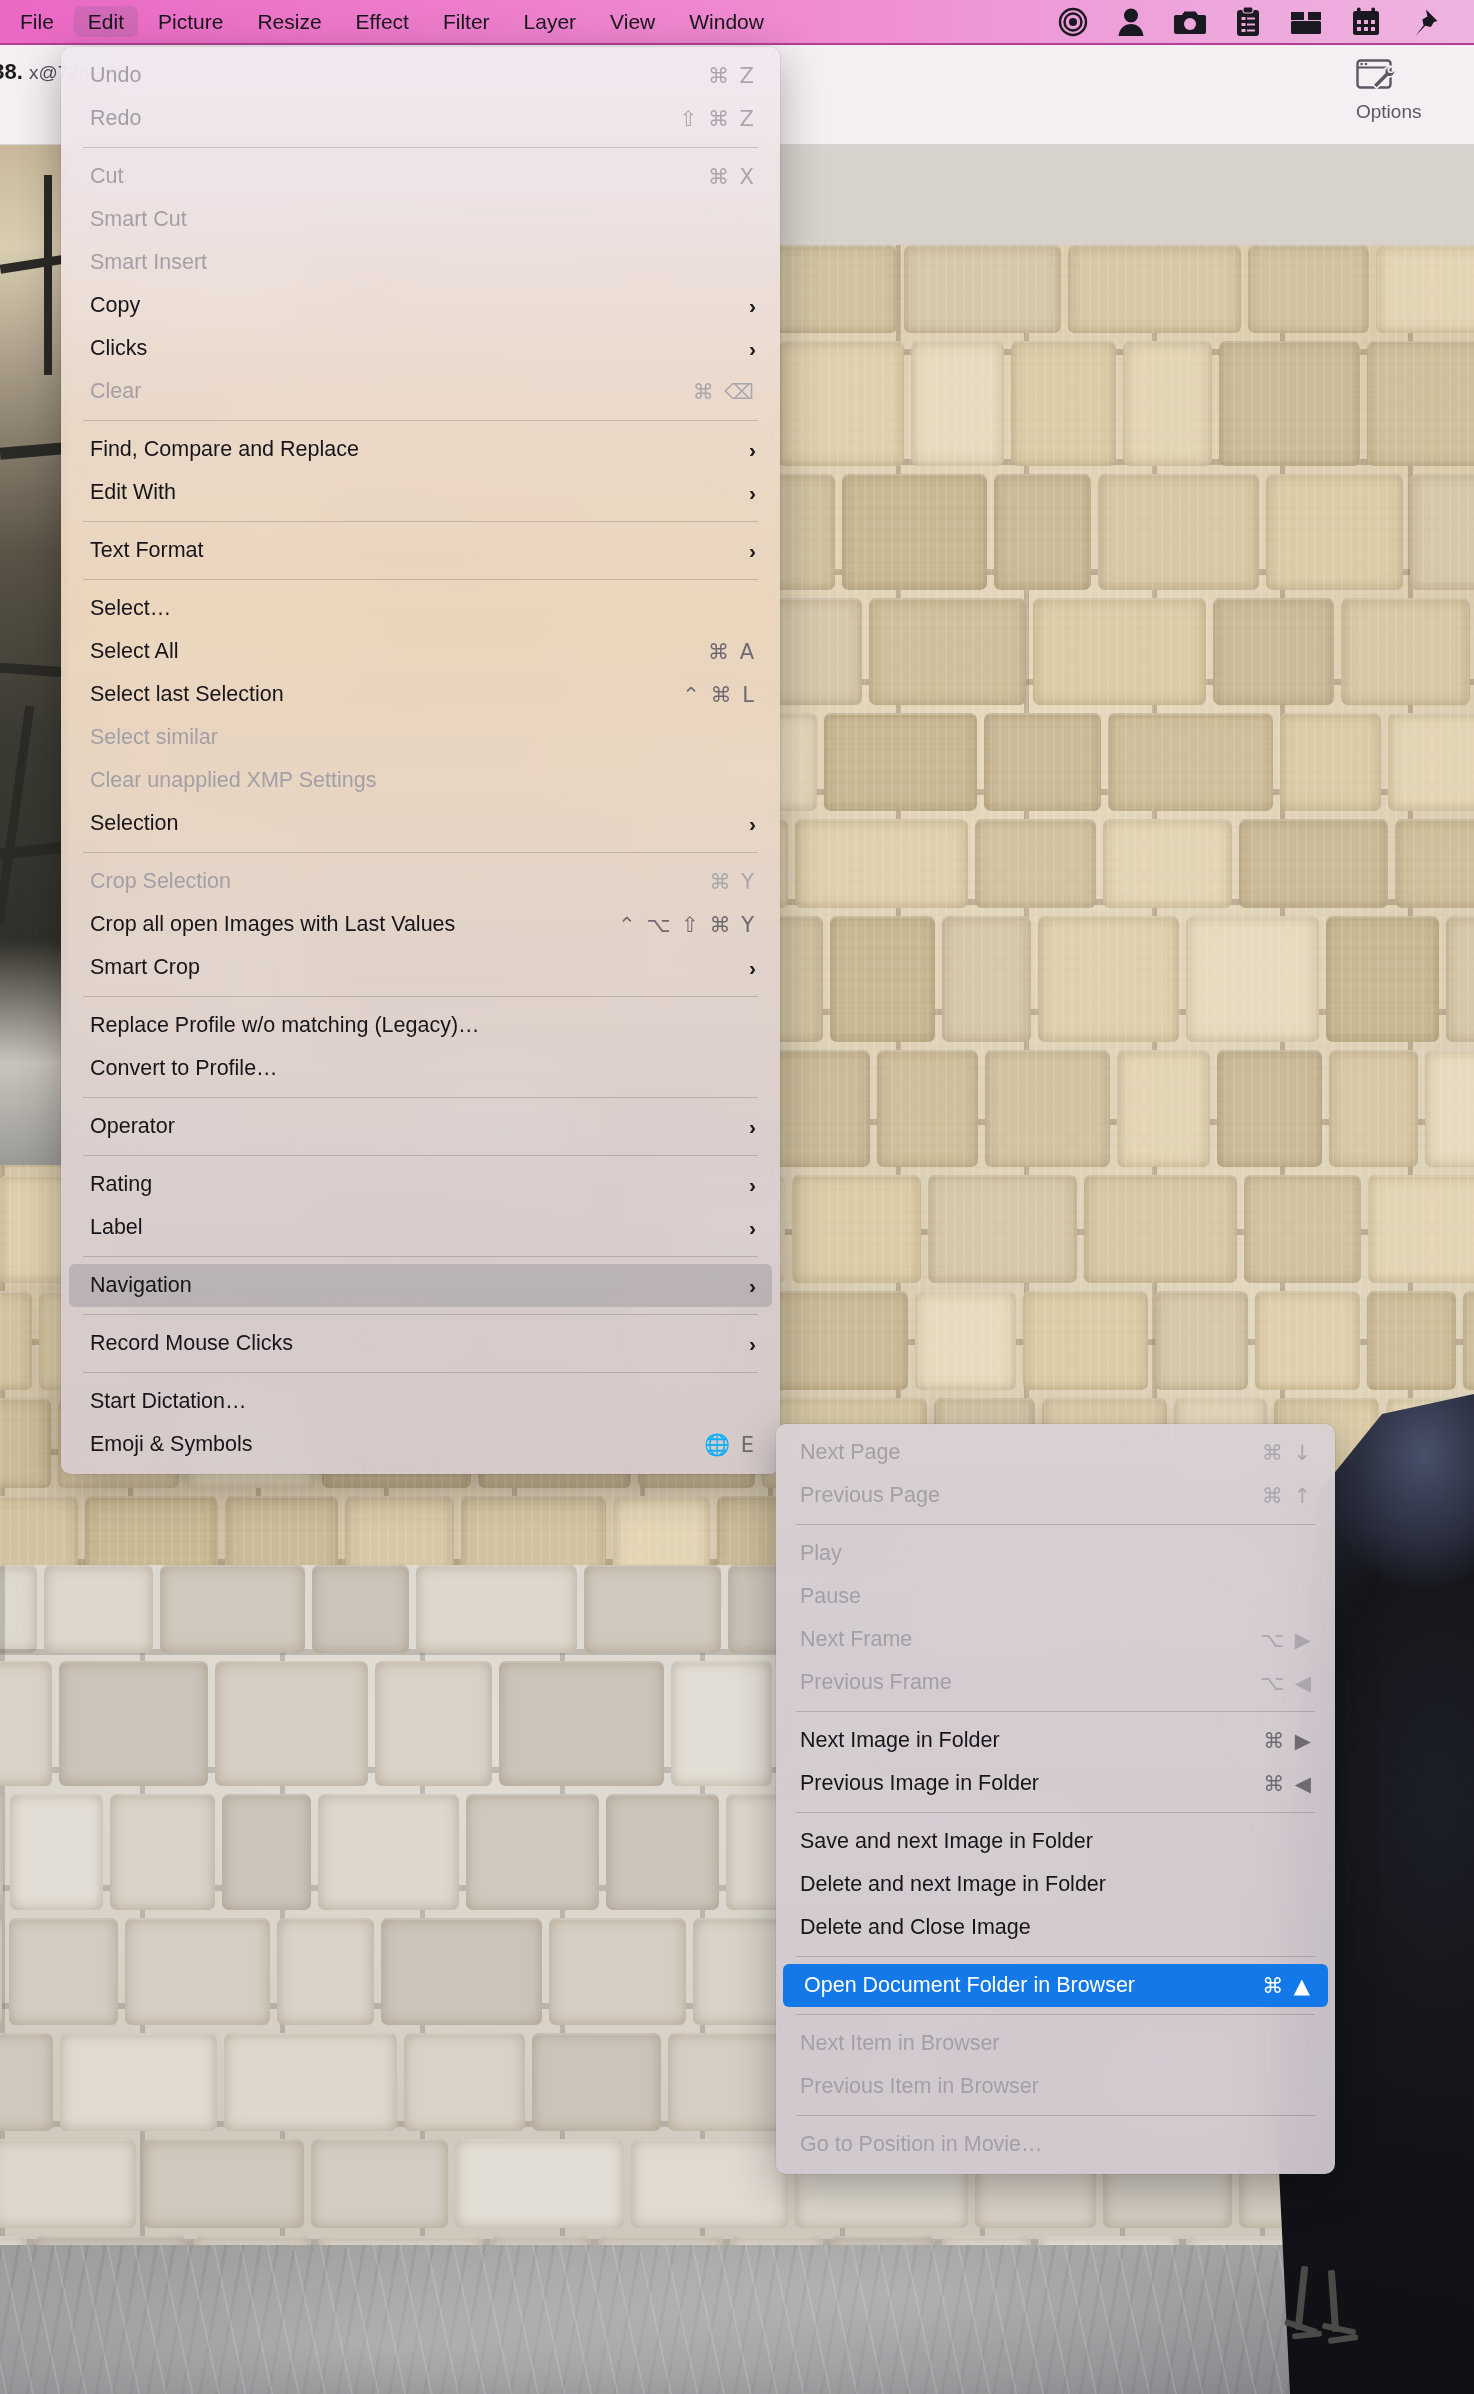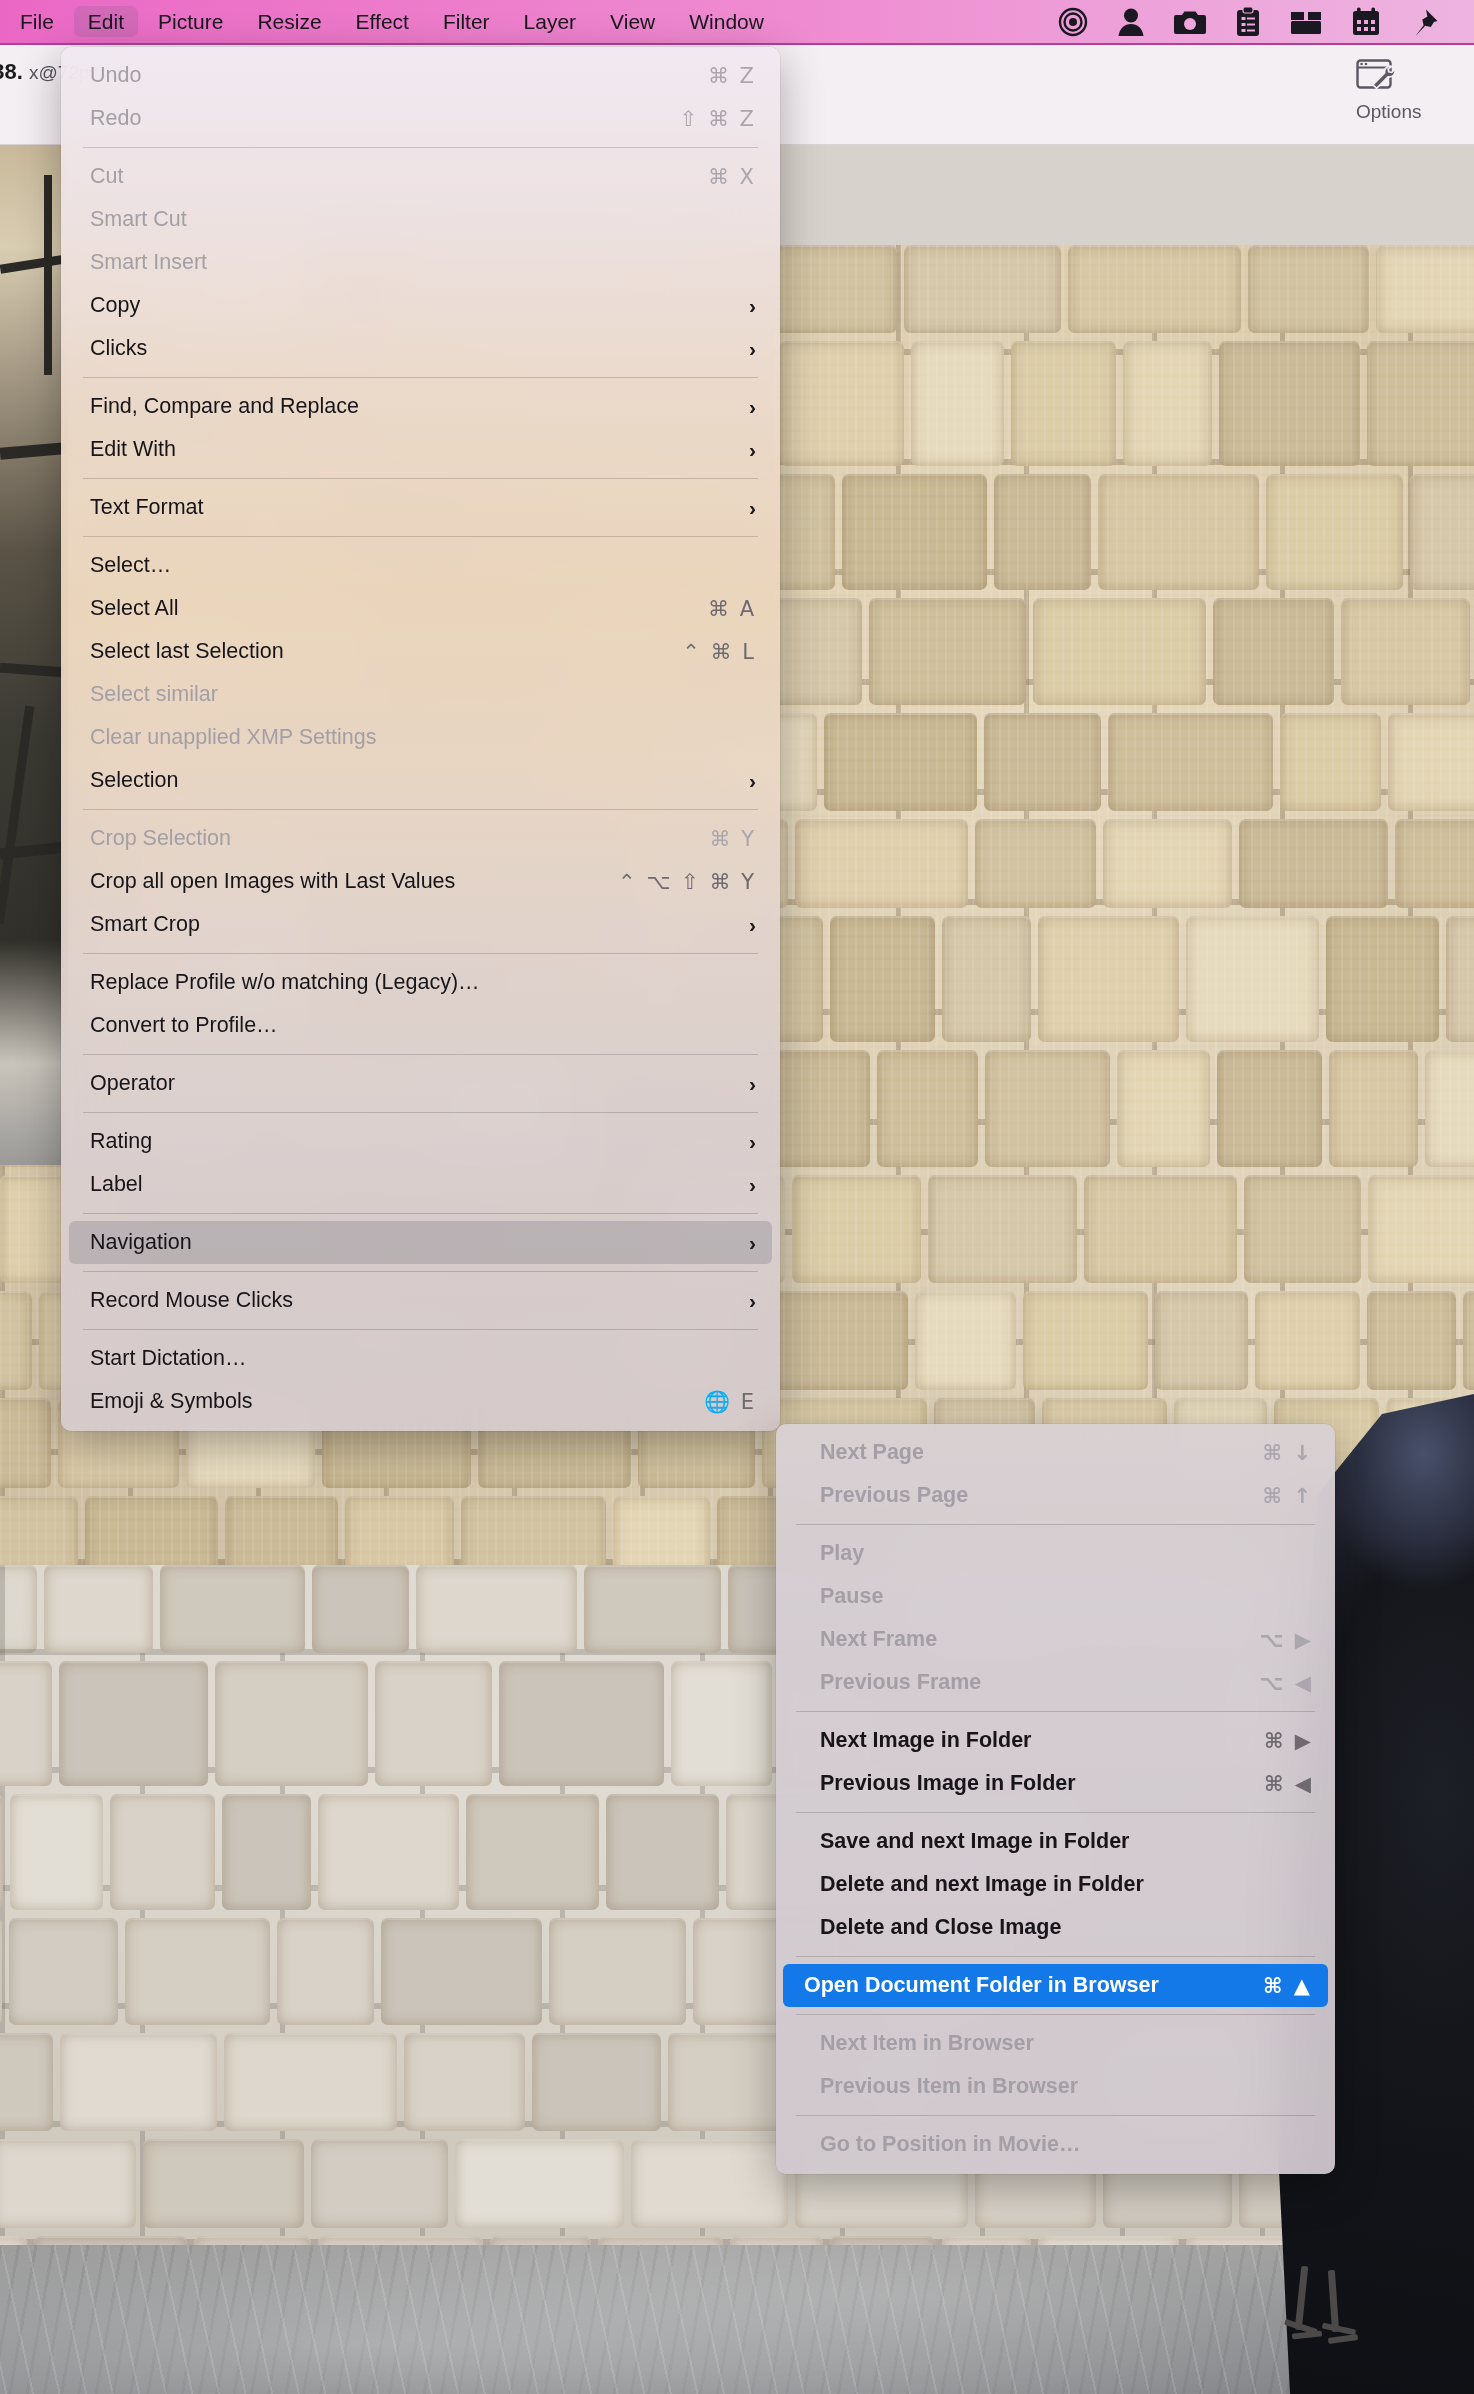--- a/index.html
+++ b/index.html
@@ -180,21 +180,21 @@
     background:linear-gradient(180deg,
       rgba(216,208,212,.94) 0%,
       rgba(212,204,210,.94) 35%,
       rgba(210,202,208,.94) 70%,
       rgba(208,200,206,.94) 100%);
     backdrop-filter:blur(26px);
     box-shadow:0 12px 44px rgba(0,0,0,.30), 0 0 0 .5px rgba(0,0,0,.12);
     padding:7px 0 8px 0;
     z-index:60; overflow:hidden;
   }
-  #nav-submenu .mi{ padding:0 22px 0 44px;font-weight:bold; }
+  #nav-submenu .mi{ padding:0 22px 0 24px; }
   #nav-submenu .mi.hl{
     background:#1479e8; color:#fff; border-radius:6px;
     margin:0 7px; padding-left:21px; padding-right:16px;
   }
   #nav-submenu .mi.hl .sc{ color:#fff; }
   #nav-submenu .sep{ margin:7px 20px; }
 
   .kb{ font-family:"DejaVu Sans", sans-serif; }
 </style>
 </head>
@@ -565,20 +565,24 @@
       <span class="lbl">Smart Insert</span>
     </div>
     <div class="mi">
       <span class="lbl">Copy</span>
       <span class="arw">›</span>
     </div>
     <div class="mi">
       <span class="lbl">Clicks</span>
       <span class="arw">›</span>
     </div>
+    <div class="mi dis">
+      <span class="lbl">Clear</span>
+      <span class="sc kb">⌘ ⌫</span>
+    </div>
     <div class="sep"></div>
     <div class="mi">
       <span class="lbl">Find, Compare and Replace</span>
       <span class="arw">›</span>
     </div>
     <div class="mi">
       <span class="lbl">Edit With</span>
       <span class="arw">›</span>
     </div>
     <div class="sep"></div>

